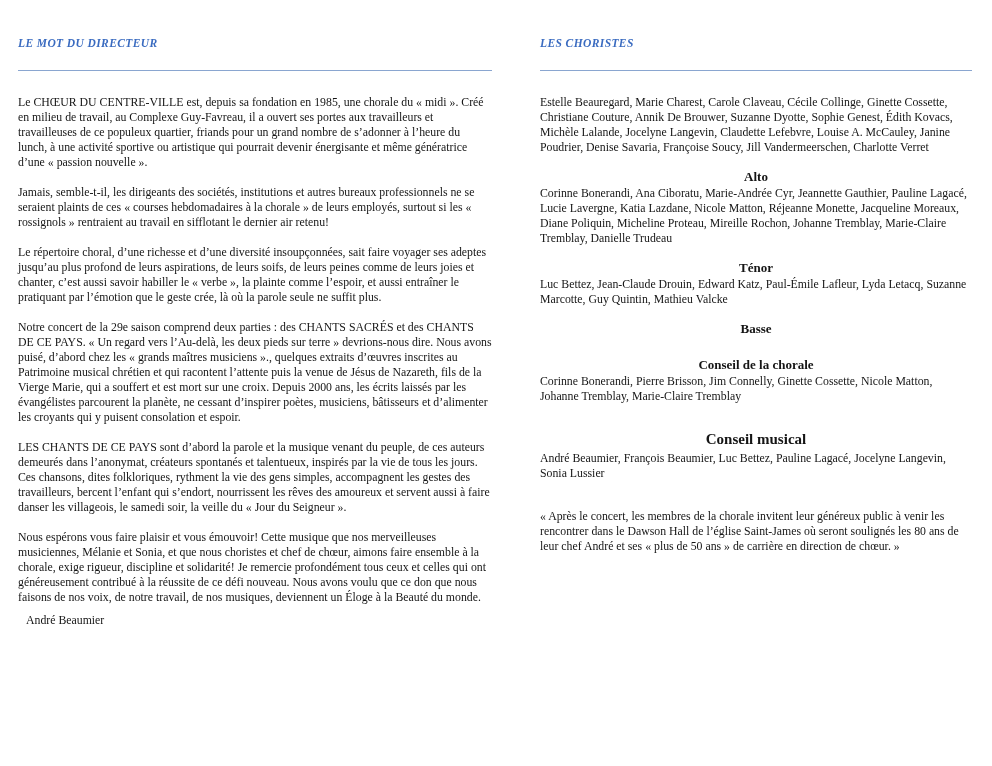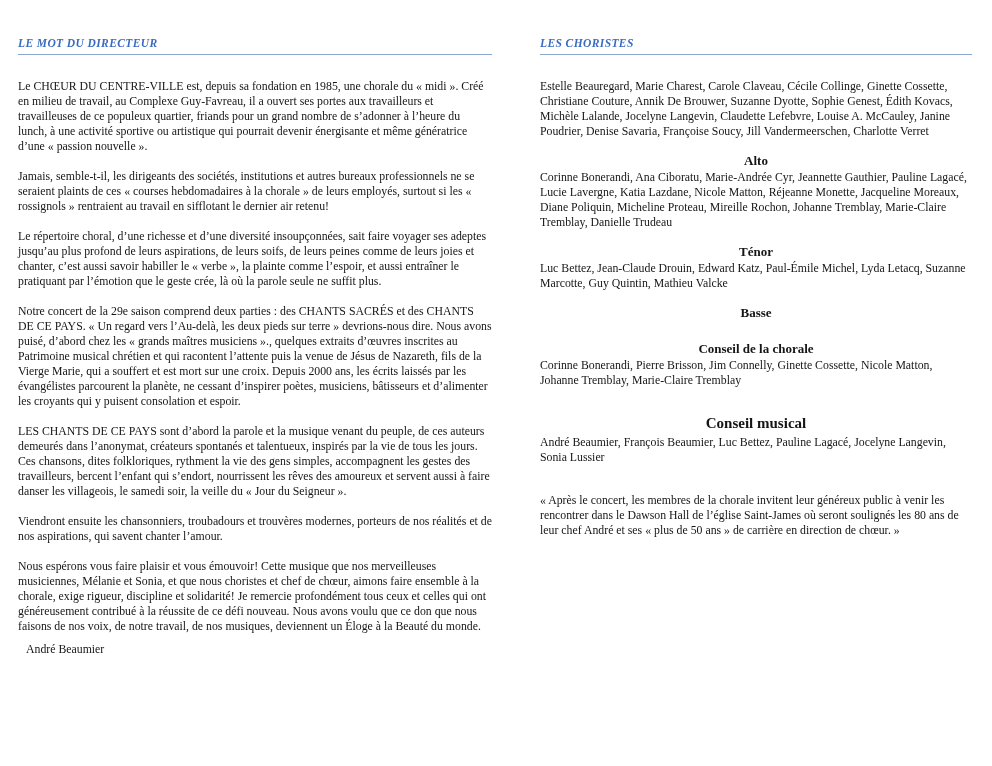--- a/index.html
+++ b/index.html
@@ -29,21 +29,21 @@
     margin-left: 48px;
   }
   .col-title {
     font-size: 11.5px;
     line-height: 14px;
     font-style: italic;
     font-weight: bold;
     letter-spacing: 0.4px;
     color: var(--accent, #3a6bc0);
     margin: 0 0 24px 0;
-    padding-bottom: 4px;
+    padding-bottom: 20px;
     border-bottom: 1px solid var(--rule, #8aa6d0);
   }
   .body-text, .names, .closing {
     font-size: 11.8px;
     line-height: 15px;
   }
   .body-text {
     margin: 0 0 15px 0;
   }
   .body-text.no-gap {
@@ -84,40 +84,39 @@
 
 <div class="page">
 
   <div class="col col-left">
     <h2 class="col-title">LE MOT DU DIRECTEUR</h2>
     <p class="body-text">Le CHŒUR DU CENTRE-VILLE est, depuis sa fondation en 1985, une chorale du « midi ».  Créé en milieu de travail, au Complexe Guy-Favreau, il a ouvert ses portes aux travailleurs et travailleuses de ce populeux quartier, friands pour un grand nombre de s’adonner à l’heure du lunch, à une activité sportive ou artistique qui pourrait devenir énergisante et même génératrice d’une « passion nouvelle ».</p>
     <p class="body-text">Jamais, semble-t-il, les dirigeants des sociétés, institutions et autres bureaux professionnels ne se seraient plaints de ces « courses hebdomadaires à la chorale » de leurs employés, surtout si les « rossignols » rentraient au travail en sifflotant le dernier air retenu!</p>
     <p class="body-text">Le répertoire choral, d’une richesse et d’une diversité insoupçonnées, sait faire voyager ses adeptes jusqu’au plus profond de leurs aspirations, de leurs soifs, de leurs peines comme de leurs joies et chanter, c’est aussi savoir habiller le « verbe »,  la plainte comme l’espoir, et aussi entraîner le pratiquant par l’émotion que le geste crée, là où la parole seule ne suffit plus.</p>
     <p class="body-text">Notre concert de la 29e saison comprend deux parties : des CHANTS SACRÉS et des CHANTS DE CE PAYS. «  Un regard vers l’Au-delà, les deux pieds sur terre » devrions-nous dire.  Nous avons puisé, d’abord chez les « grands maîtres musiciens »., quelques extraits d’œuvres inscrites au Patrimoine musical chrétien et qui racontent l’attente puis la venue de Jésus de Nazareth, fils de la Vierge Marie, qui a souffert et est mort sur une croix.  Depuis 2000 ans, les écrits laissés par les évangélistes parcourent la planète, ne cessant  d’inspirer poètes, musiciens, bâtisseurs et d’alimenter les croyants qui y puisent consolation et espoir.</p>
     <p class="body-text">LES CHANTS DE CE PAYS sont d’abord la parole et la musique venant du peuple, de ces auteurs demeurés dans l’anonymat, créateurs spontanés et talentueux, inspirés par la vie de tous les jours. Ces chansons, dites folkloriques, rythment la vie des gens simples, accompagnent les gestes des travailleurs, bercent l’enfant qui s’endort, nourrissent les rêves des amoureux et servent aussi à faire danser les villageois, le samedi soir, la veille du « Jour du Seigneur ».</p>
-    <p class="body-text">Viendront ensuite les chansonniers, troubadours et trouvères modernes, porteurs de nos réalités et de nos aspirations, qui  savent chanter l’amour.</p>
     <p class="body-text no-gap">Nous espérons vous faire plaisir et vous émouvoir! Cette musique que nos merveilleuses musiciennes, Mélanie et Sonia, et que nous choristes et chef de chœur, aimons faire ensemble à la chorale, exige rigueur, discipline et solidarité! Je remercie profondément tous ceux et celles qui ont généreusement contribué à la réussite de ce défi nouveau. Nous avons voulu que ce don que nous faisons de nos voix, de notre travail, de nos musiques, deviennent un Éloge à la Beauté du monde.</p>
     <p class="signature">André Beaumier</p>
   </div>
 
   <div class="col col-right">
     <h2 class="col-title">LES CHORISTES</h2>
 
     <div class="section">
       <p class="names">Estelle Beauregard, Marie Charest, Carole Claveau, Cécile Collinge, Ginette Cossette,  Christiane Couture, Annik De Brouwer, Suzanne Dyotte, Sophie Genest, Édith Kovacs, Michèle Lalande, Jocelyne Langevin, Claudette Lefebvre, Louise A. McCauley, Janine Poudrier, Denise Savaria, Françoise Soucy, Jill Vandermeerschen, Charlotte Verret</p>
     </div>
 
     <div class="section">
       <h3 class="section-heading">Alto</h3>
       <p class="names">Corinne Bonerandi, Ana Ciboratu, Marie-Andrée Cyr, Jeannette Gauthier, Pauline Lagacé, Lucie Lavergne, Katia Lazdane, Nicole Matton, Réjeanne Monette, Jacqueline Moreaux, Diane Poliquin, Micheline Proteau, Mireille Rochon, Johanne Tremblay, Marie-Claire Tremblay, Danielle Trudeau</p>
     </div>
 
     <div class="section">
       <h3 class="section-heading">Ténor</h3>
-      <p class="names">Luc Bettez, Jean-Claude Drouin,  Edward Katz, Paul-Émile Michel, Lyda Letacq, Suzanne Marcotte, Guy Quintin, Mathieu Valcke</p>
+      <p class="names">Luc Bettez, Jean-Claude Drouin,  Edward Katz, Paul-Émile Lafleur, Lyda Letacq, Suzanne Marcotte, Guy Quintin, Mathieu Valcke</p>
     </div>
 
     <div class="section">
       <h3 class="section-heading">Basse</h3>
     </div>
 
     <div class="section section-conseil-chorale">
       <h3 class="section-heading">Conseil de la chorale</h3>
       <p class="names">Corinne Bonerandi, Pierre Brisson, Jim Connelly, Ginette Cossette, Nicole Matton, Johanne Tremblay, Marie-Claire Tremblay</p>
     </div>

